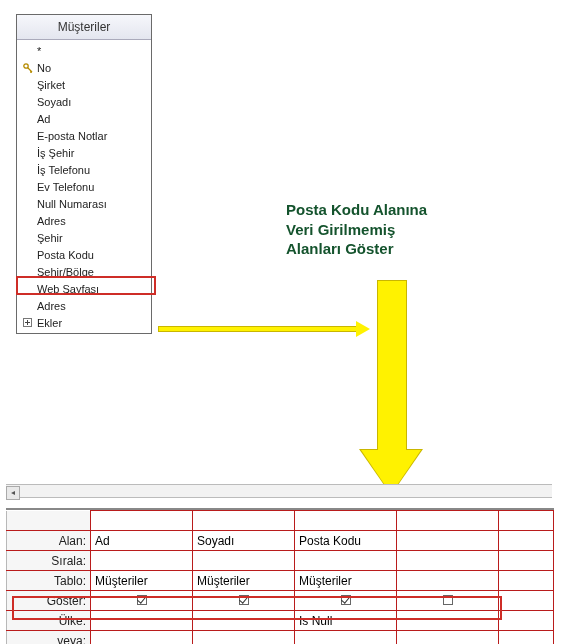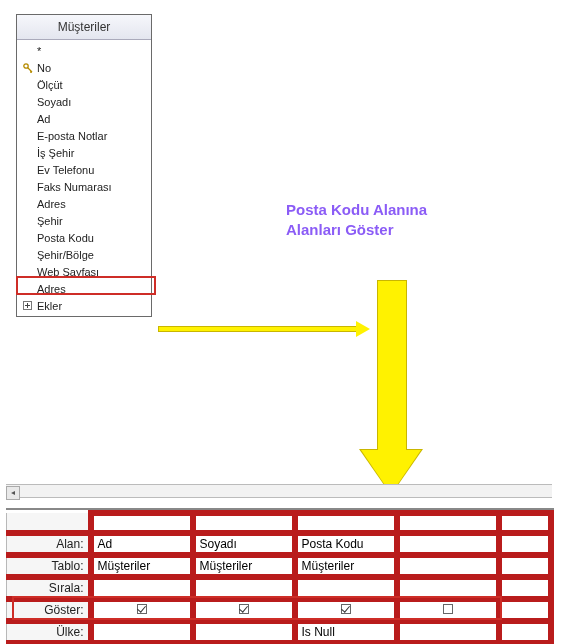--- a/index.html
+++ b/index.html
@@ -53,21 +53,21 @@
       position: absolute;
       border: 2px solid #ce2d27;
       pointer-events: none;
     }
 
     
     .annotation {
       position: absolute;
       left: 286px;
       top: 200px;
-      color: #8b5cf6;
+      color: #14532d;
       font-weight: bold;
       font-size: 15px;
       line-height: 1.3;
     }
 
     
     .arrow-h {
       position: absolute;
       left: 158px;
       top: 323px;
@@ -153,21 +153,21 @@
       top: 508px;
       right: 10px;
       border-top: 2px solid #888;
     }
     table.qbe {
       border-collapse: collapse;
       width: 100%;
       table-layout: fixed;
     }
     table.qbe td {
-      border: 6px solid #b91c1c;
+      border: 1px solid #b91c1c;
       height: 20px;
       padding: 1px 4px;
       font-size: 12px;
       vertical-align: middle;
       background: #fff;
     }
     table.qbe td.rowlabel {
       text-align: right;
       background: #f6f6f6;
       color: #222;
@@ -208,45 +208,49 @@
           <svg width="10" height="10" viewBox="0 0 10 10">
             <circle cx="3" cy="3" r="2.2" fill="none" stroke="#b58b00" stroke-width="1.3"></circle>
             <line x1="4.5" y1="4.5" x2="9" y2="9" stroke="#b58b00" stroke-width="1.3"></line>
             <line x1="7" y1="9" x2="9" y2="9" stroke="#b58b00" stroke-width="1.3"></line>
           </svg>
         </span>
         <span class="label">No</span>
       </div>
       <div class="field-row">
         <span class="gutter"></span>
-        <span class="label">Ölçüt</span>
+        <span class="label">Şirket</span>
       </div>
       <div class="field-row">
         <span class="gutter"></span>
         <span class="label">Soyadı</span>
       </div>
       <div class="field-row">
         <span class="gutter"></span>
         <span class="label">Ad</span>
       </div>
       <div class="field-row">
         <span class="gutter"></span>
         <span class="label">E-posta Notlar</span>
       </div>
       <div class="field-row">
         <span class="gutter"></span>
         <span class="label">İş Şehir</span>
       </div>
       <div class="field-row">
         <span class="gutter"></span>
+        <span class="label">İş Telefonu</span>
+      </div>
+      <div class="field-row">
+        <span class="gutter"></span>
         <span class="label">Ev Telefonu</span>
       </div>
       <div class="field-row">
         <span class="gutter"></span>
-        <span class="label">Faks Numarası</span>
+        <span class="label">Null Numarası</span>
       </div>
       <div class="field-row">
         <span class="gutter"></span>
         <span class="label">Adres</span>
       </div>
       <div class="field-row">
         <span class="gutter"></span>
         <span class="label">Şehir</span>
       </div>
       <div class="field-row">
@@ -275,20 +279,21 @@
         </span>
         <span class="label">Ekler</span>
       </div>
     </div>
 </div>
 
 <div class="hl-red" style="left:16px; top:276px; width:140px; height:19px;"></div>
 
 <div class="annotation">
   <div>Posta Kodu Alanına</div>
+  <div>Veri Girilmemiş</div>
   <div>Alanları Göster</div>
 </div>
 
 <div class="arrow-h">
   <div class="shaft"></div>
   <div class="head"></div>
 </div>
 
 <div class="arrow-v">
   <div class="shaft"></div>
@@ -321,32 +326,32 @@
     </tr>
     <tr>
       <td class="rowlabel">Alan:</td>
       <td class="datacell">Ad</td>
       <td class="datacell">Soyadı</td>
       <td class="datacell">Posta Kodu</td>
       <td class="datacell"></td>
       <td class="datacell"></td>
     </tr>
     <tr>
+      <td class="rowlabel">Sırala:</td>
+      <td class="datacell"></td>
+      <td class="datacell"></td>
+      <td class="datacell"></td>
+      <td class="datacell"></td>
+      <td class="datacell"></td>
+    </tr>
+    <tr>
       <td class="rowlabel">Tablo:</td>
       <td class="datacell">Müşteriler</td>
       <td class="datacell">Müşteriler</td>
       <td class="datacell">Müşteriler</td>
-      <td class="datacell"></td>
-      <td class="datacell"></td>
-    </tr>
-    <tr>
-      <td class="rowlabel">Sırala:</td>
-      <td class="datacell"></td>
-      <td class="datacell"></td>
-      <td class="datacell"></td>
       <td class="datacell"></td>
       <td class="datacell"></td>
     </tr>
     <tr>
       <td class="rowlabel">Göster:</td>
       <td class="datacell chkcell"><span class="chkbox checked"></span></td>
       <td class="datacell chkcell"><span class="chkbox checked"></span></td>
       <td class="datacell chkcell"><span class="chkbox checked"></span></td>
       <td class="datacell chkcell"><span class="chkbox"></span></td>
       <td class="datacell chkcell"></td>

